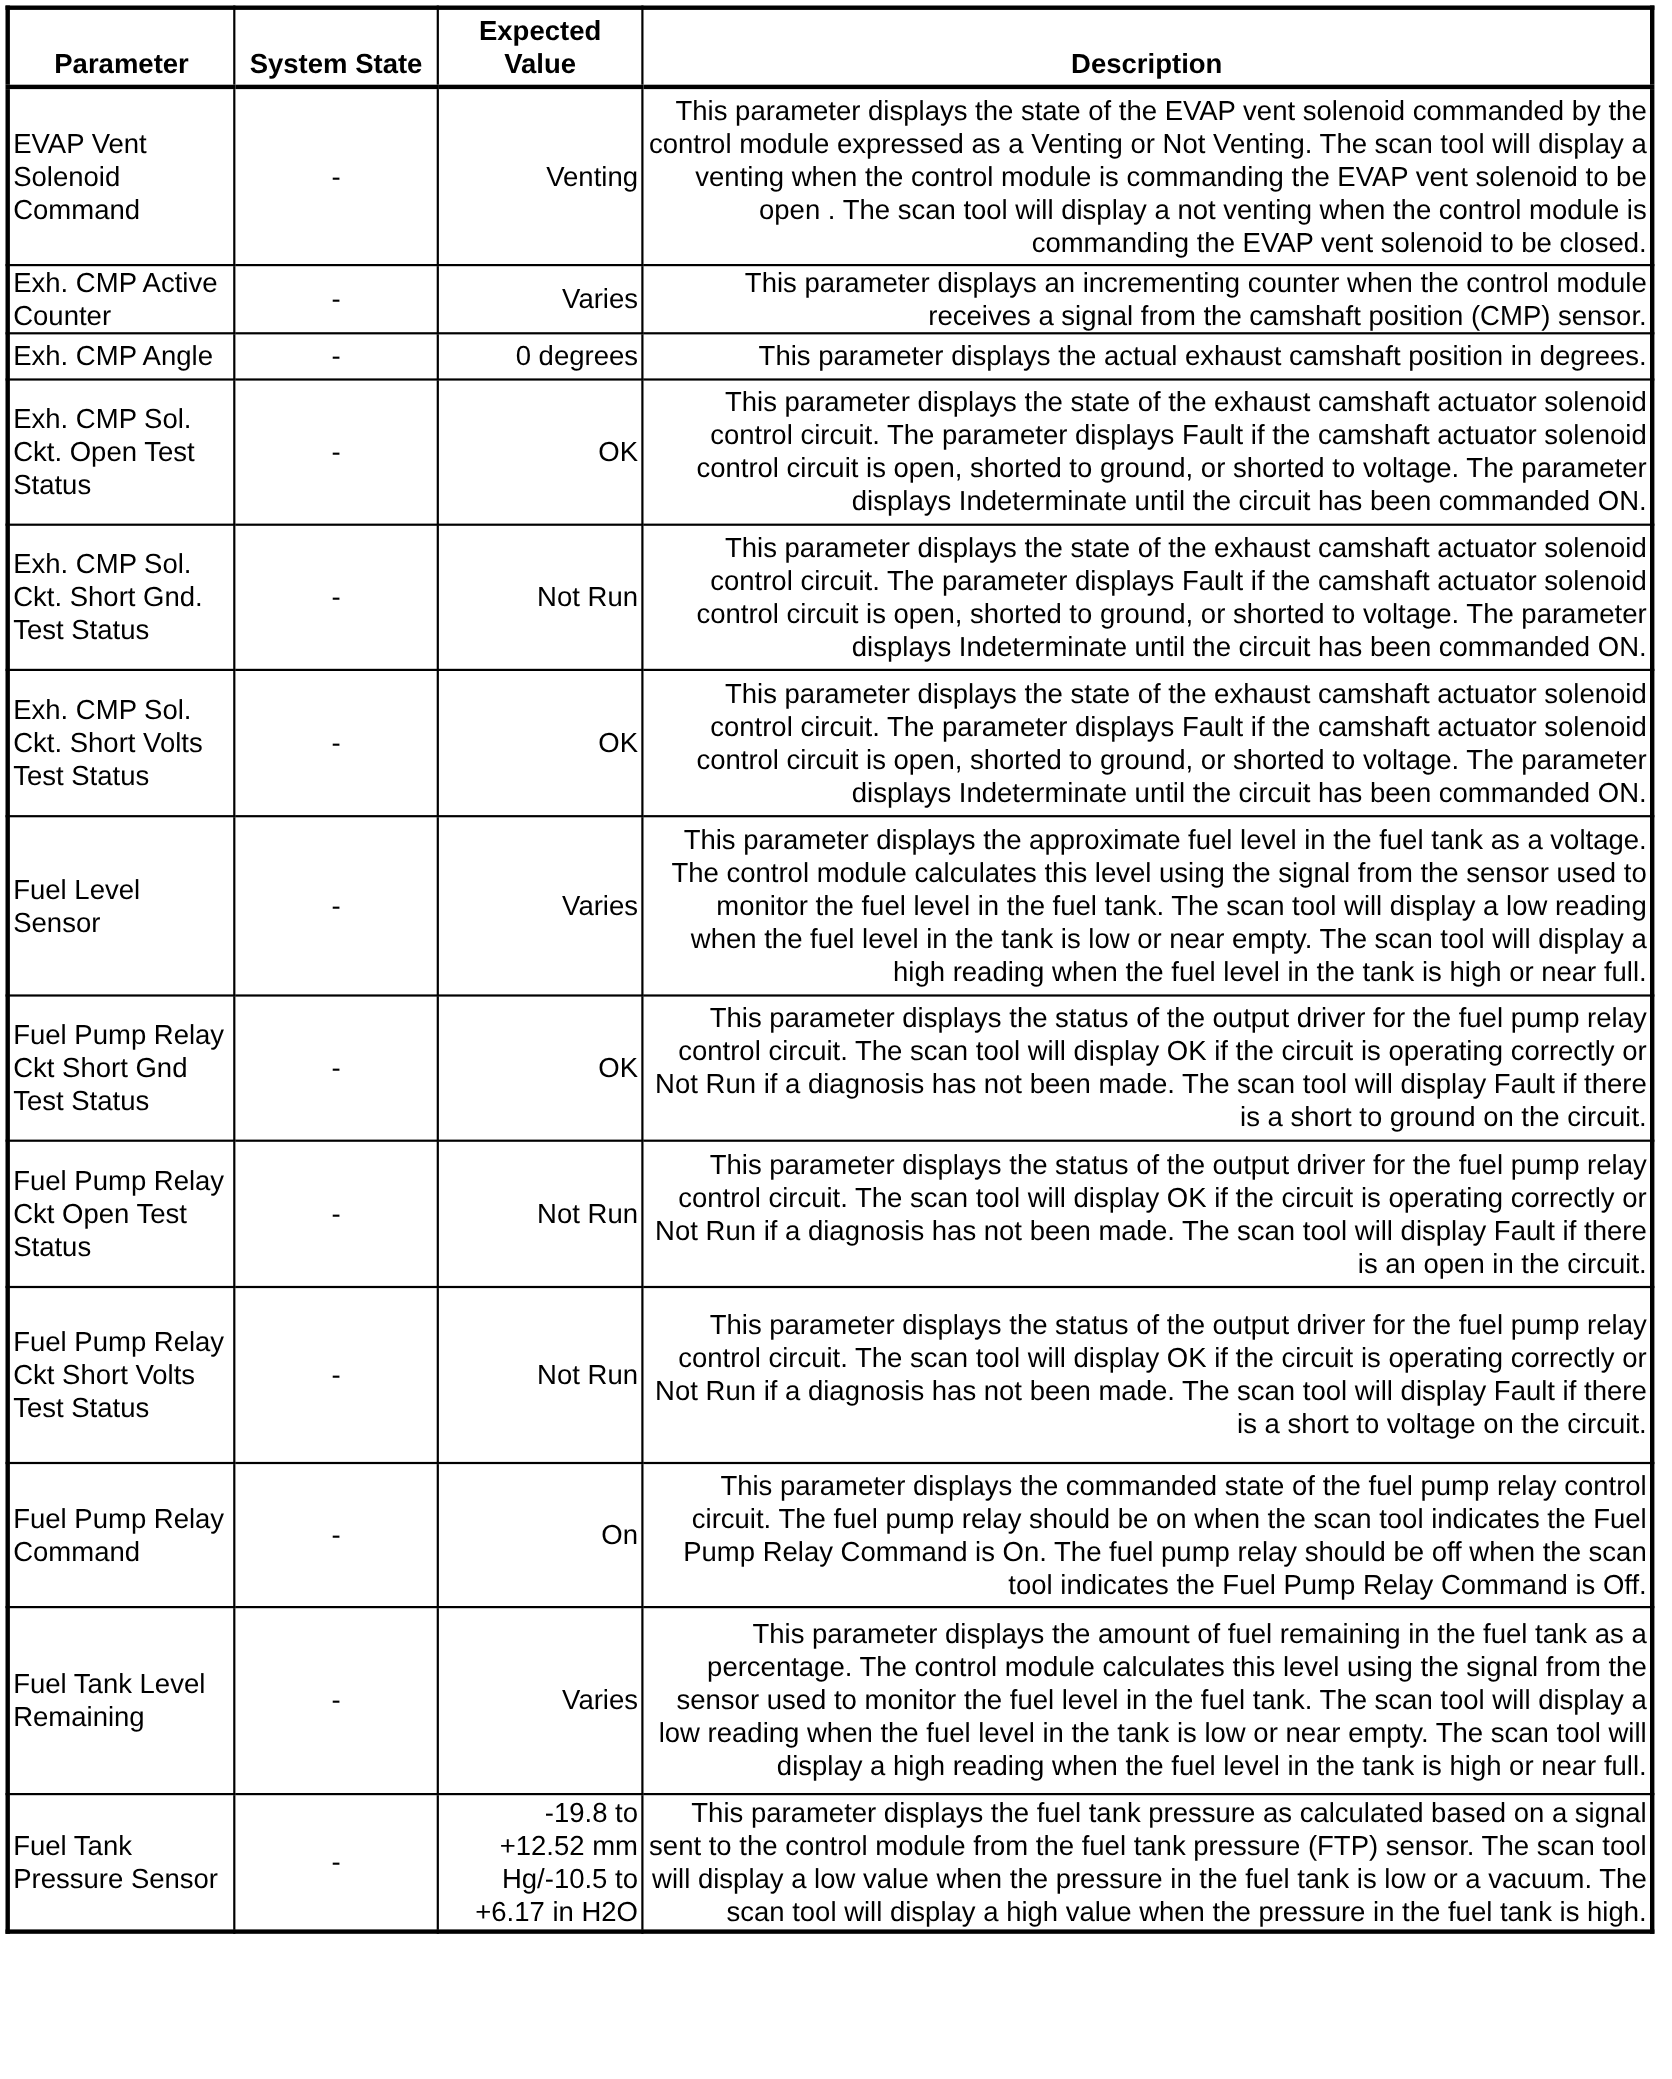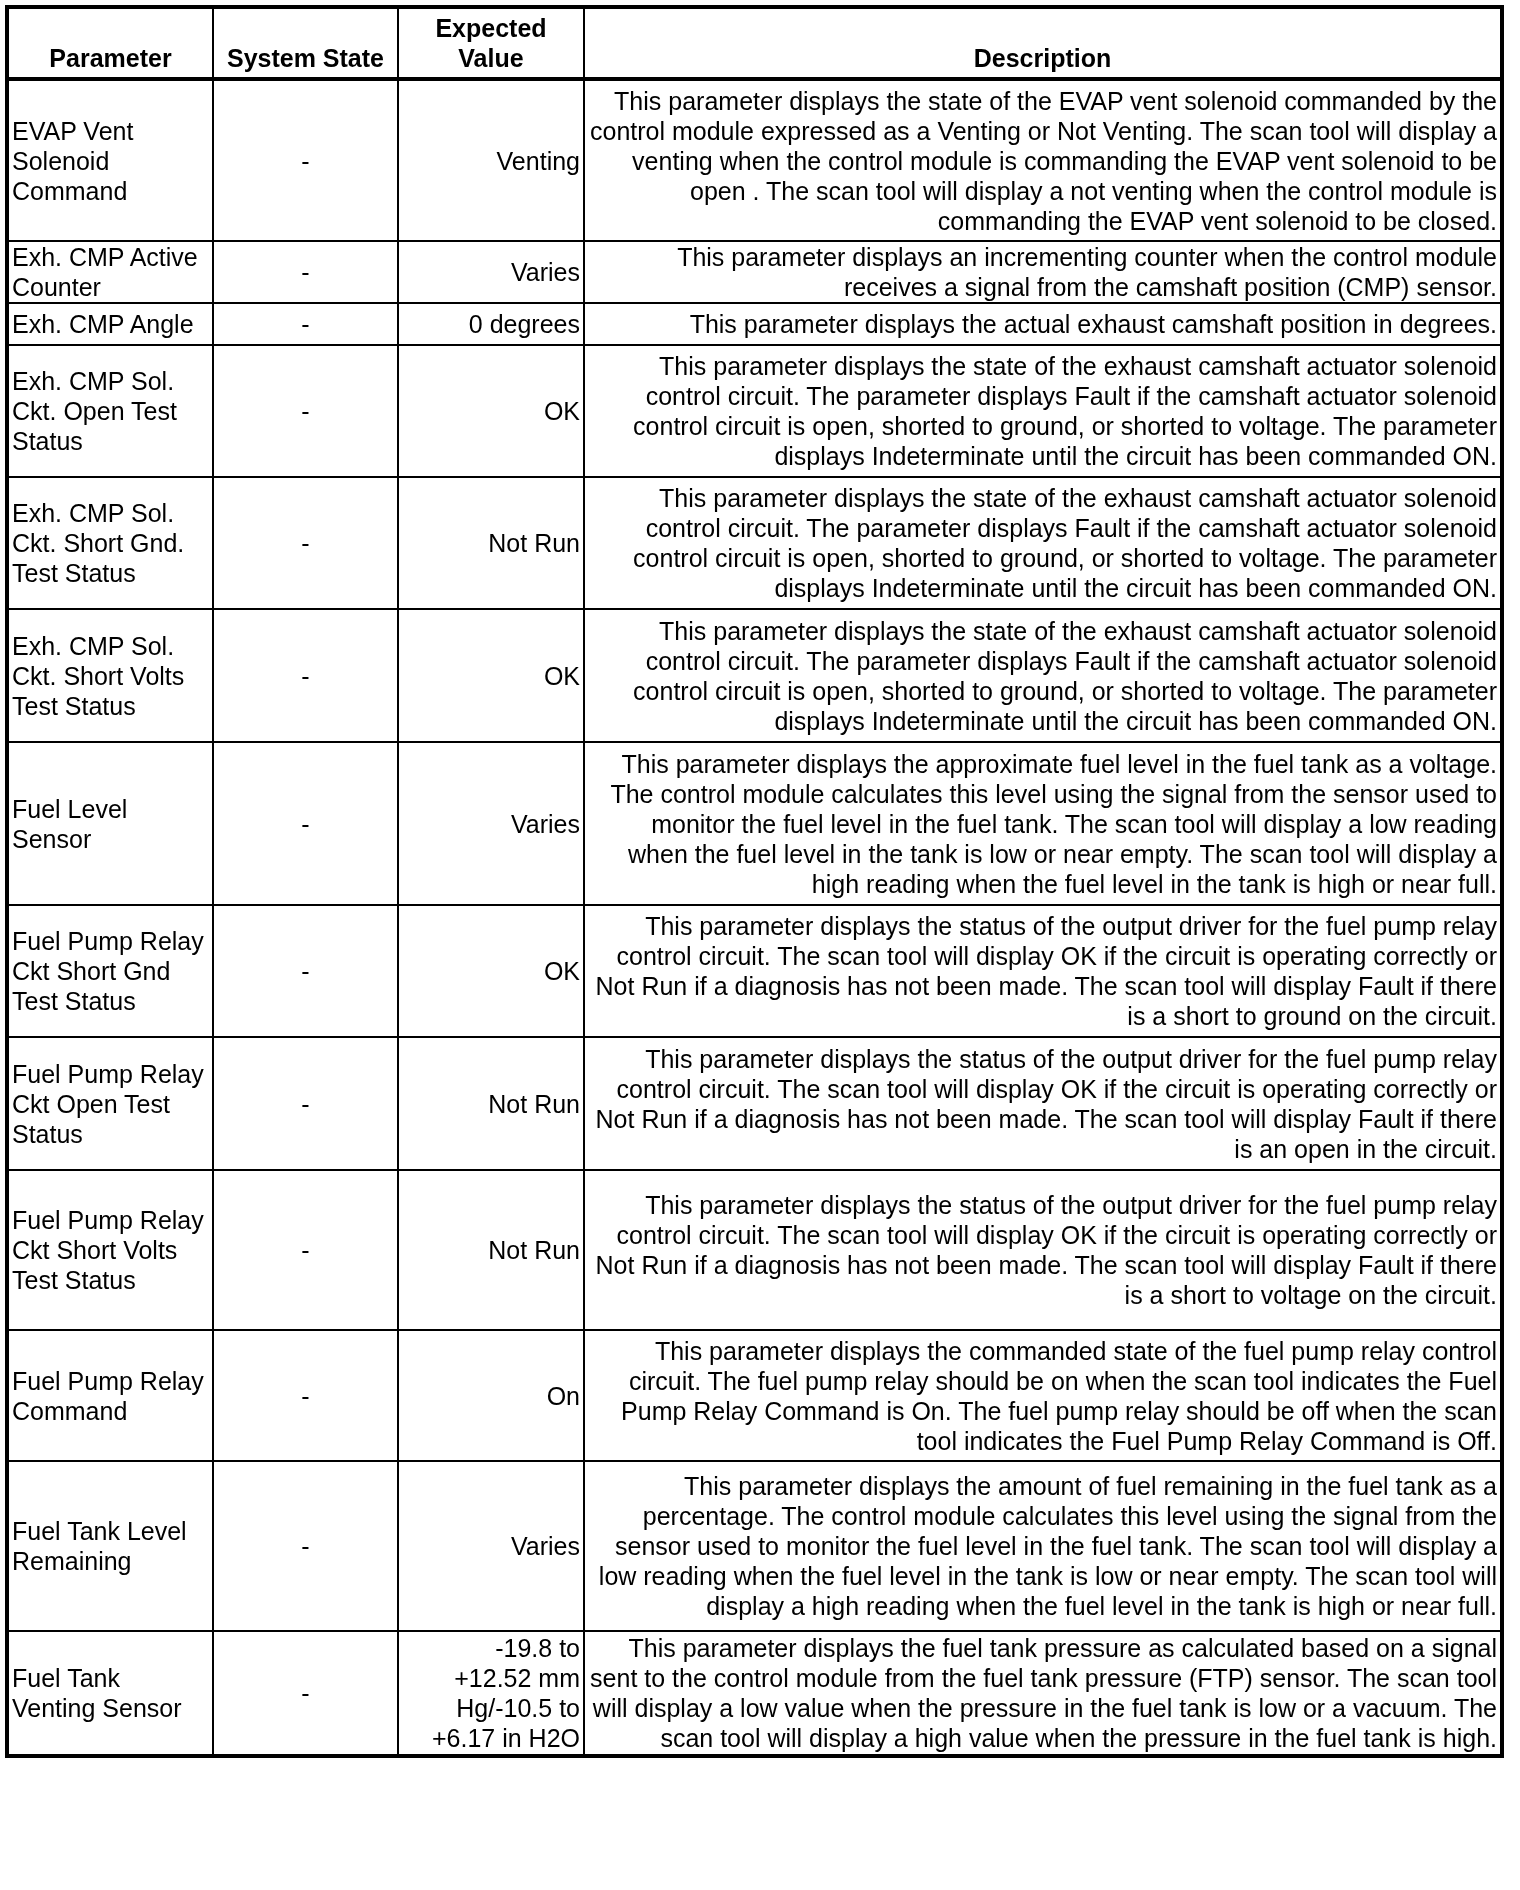--- a/index.html
+++ b/index.html
@@ -124,19 +124,19 @@
         <td class="c-value">On</td>
         <td class="c-desc">This parameter displays the commanded state of the fuel pump relay control circuit. The fuel pump relay should be on when the scan tool indicates the Fuel Pump Relay Command is On. The fuel pump relay should be off when the scan tool indicates the Fuel Pump Relay Command is Off.</td>
       </tr>
       <tr style="height: 170px;">
         <td class="c-param">Fuel Tank Level Remaining</td>
         <td class="c-state">-</td>
         <td class="c-value">Varies</td>
         <td class="c-desc">This parameter displays the amount of fuel remaining in the fuel tank as a percentage. The control module calculates this level using the signal from the sensor used to monitor the fuel level in the fuel tank. The scan tool will display a low reading when the fuel level in the tank is low or near empty. The scan tool will display a high reading when the fuel level in the tank is high or near full.</td>
       </tr>
       <tr style="height: 125px;">
-        <td class="c-param">Fuel Tank Venting Sensor</td>
+        <td class="c-param">Fuel Tank Pressure Sensor</td>
         <td class="c-state">-</td>
         <td class="c-value">-19.8 to +12.52 mm Hg/-10.5 to +6.17 in H2O</td>
         <td class="c-desc">This parameter displays the fuel tank pressure as calculated based on a signal sent to the control module from the fuel tank pressure (FTP) sensor. The scan tool will display a low value when the pressure in the fuel tank is low or a vacuum. The scan tool will display a high value when the pressure in the fuel tank is high.</td>
       </tr>
     </tbody>
 </table>
 
 </body></html>

